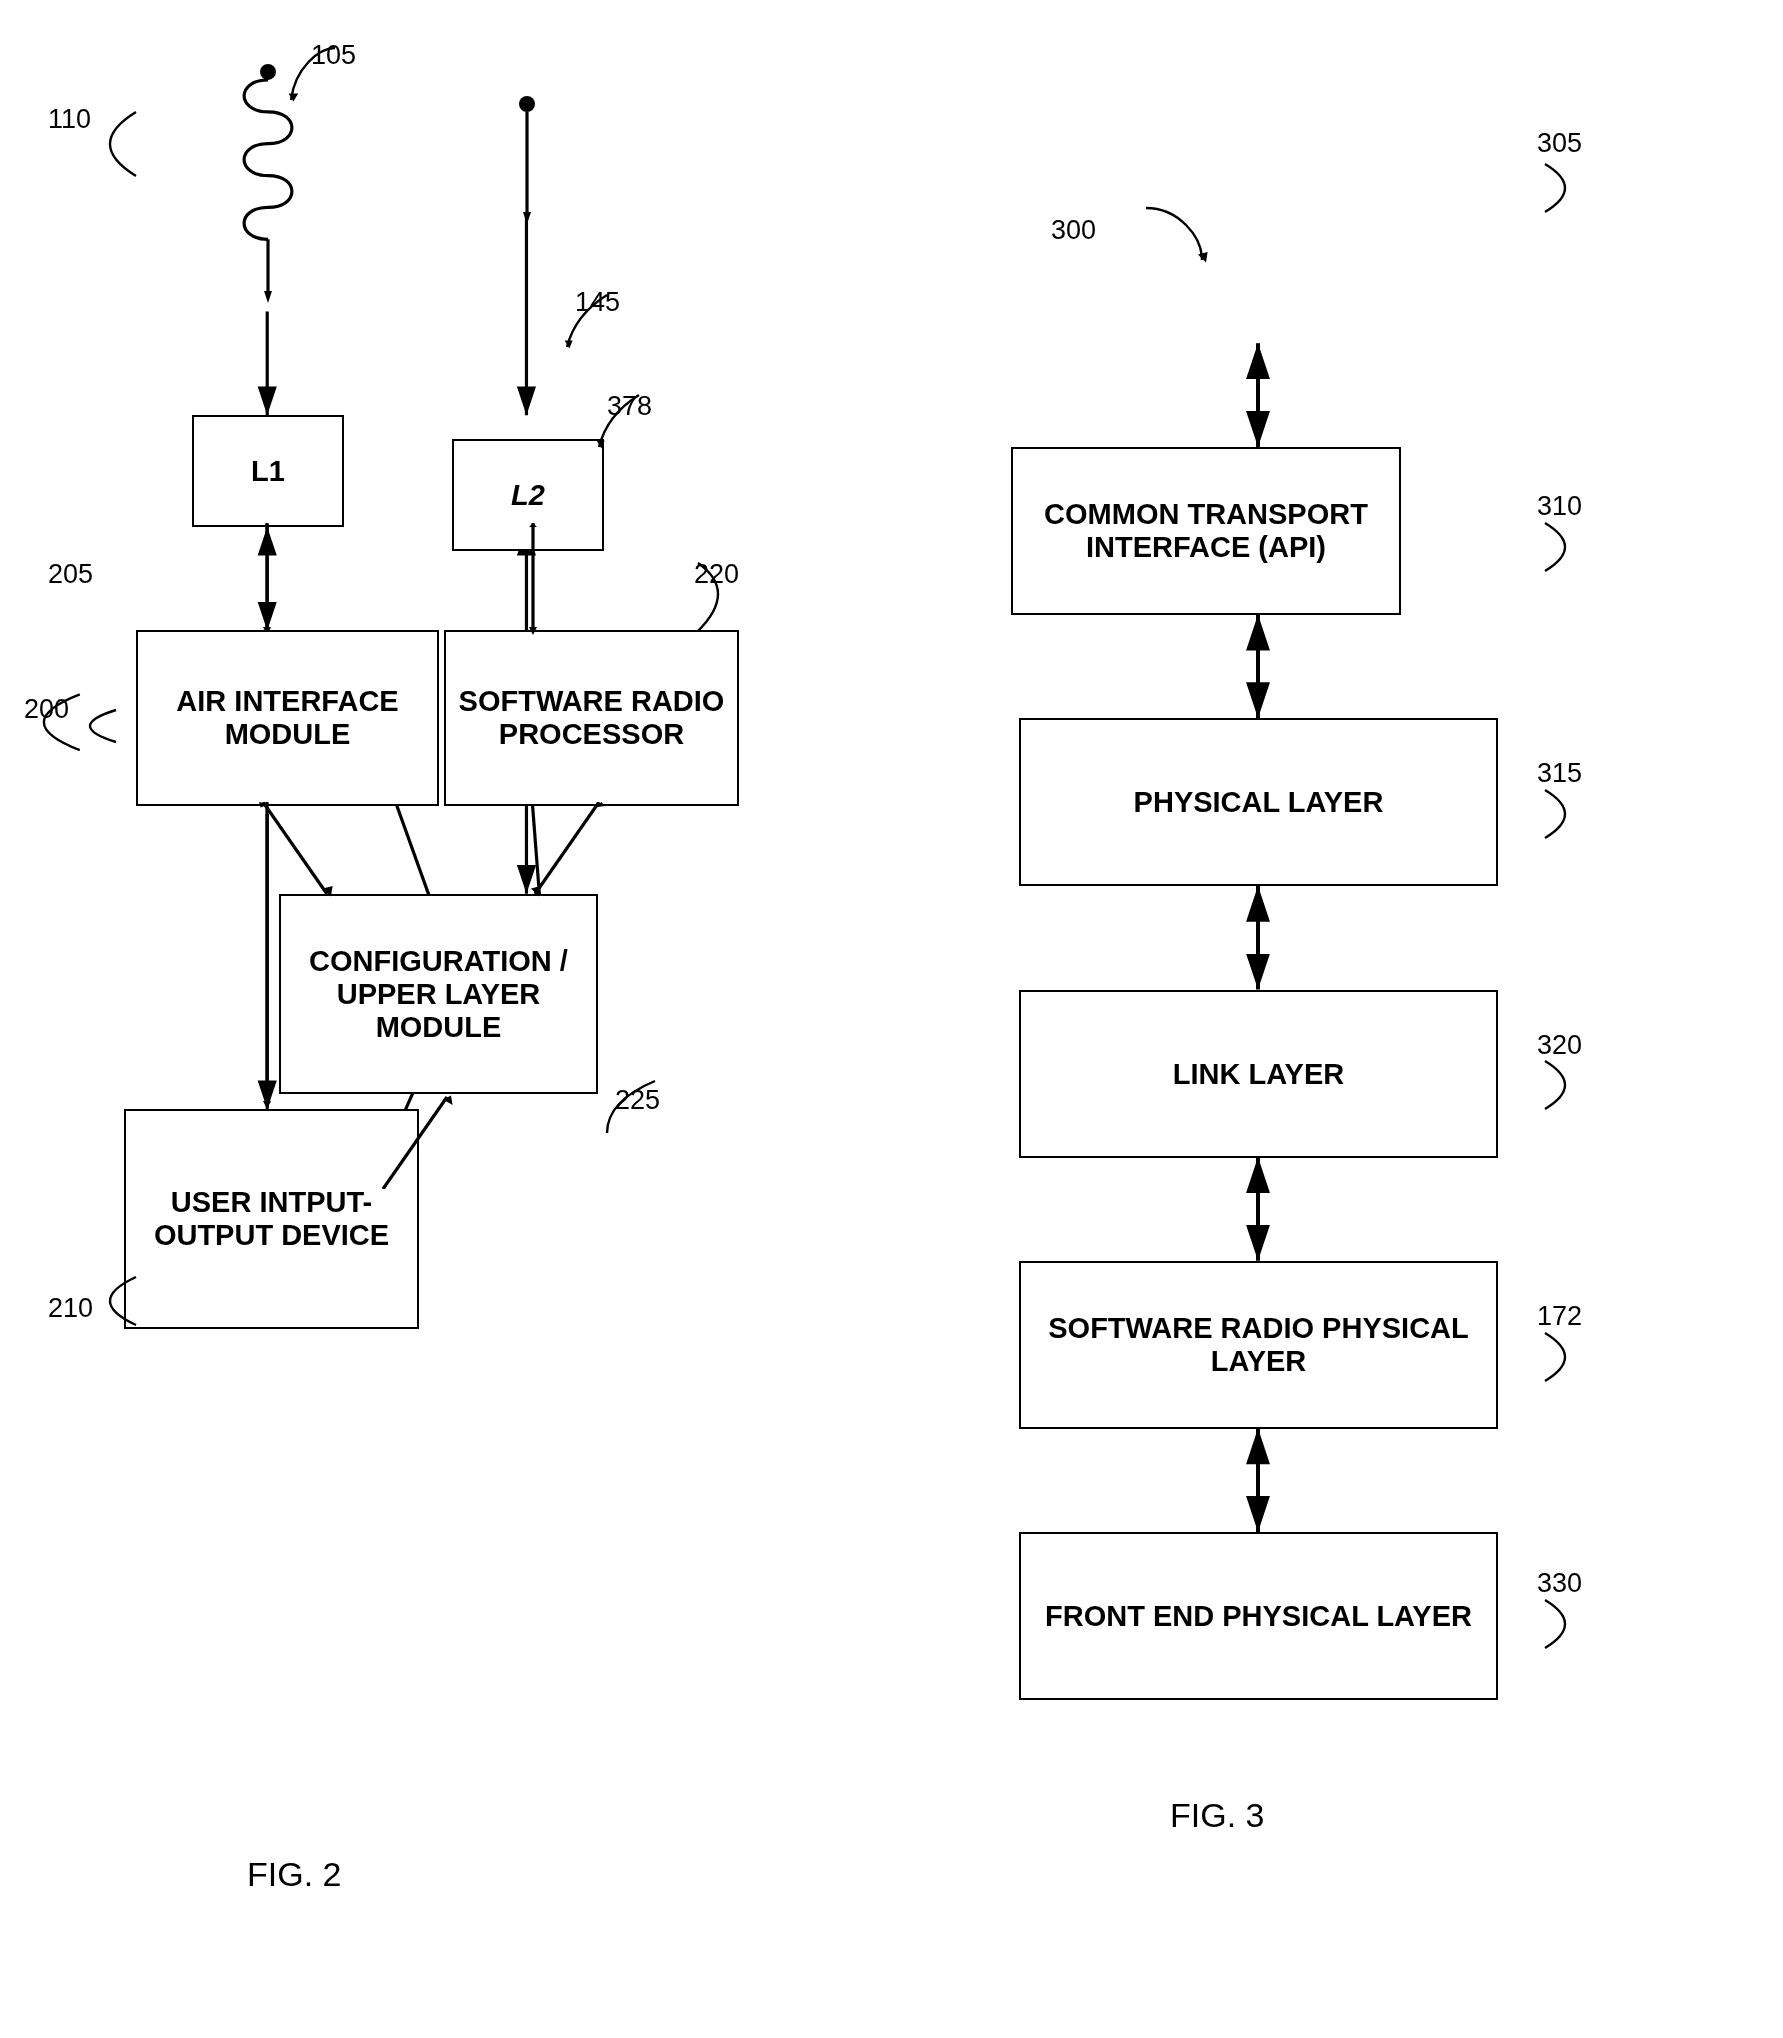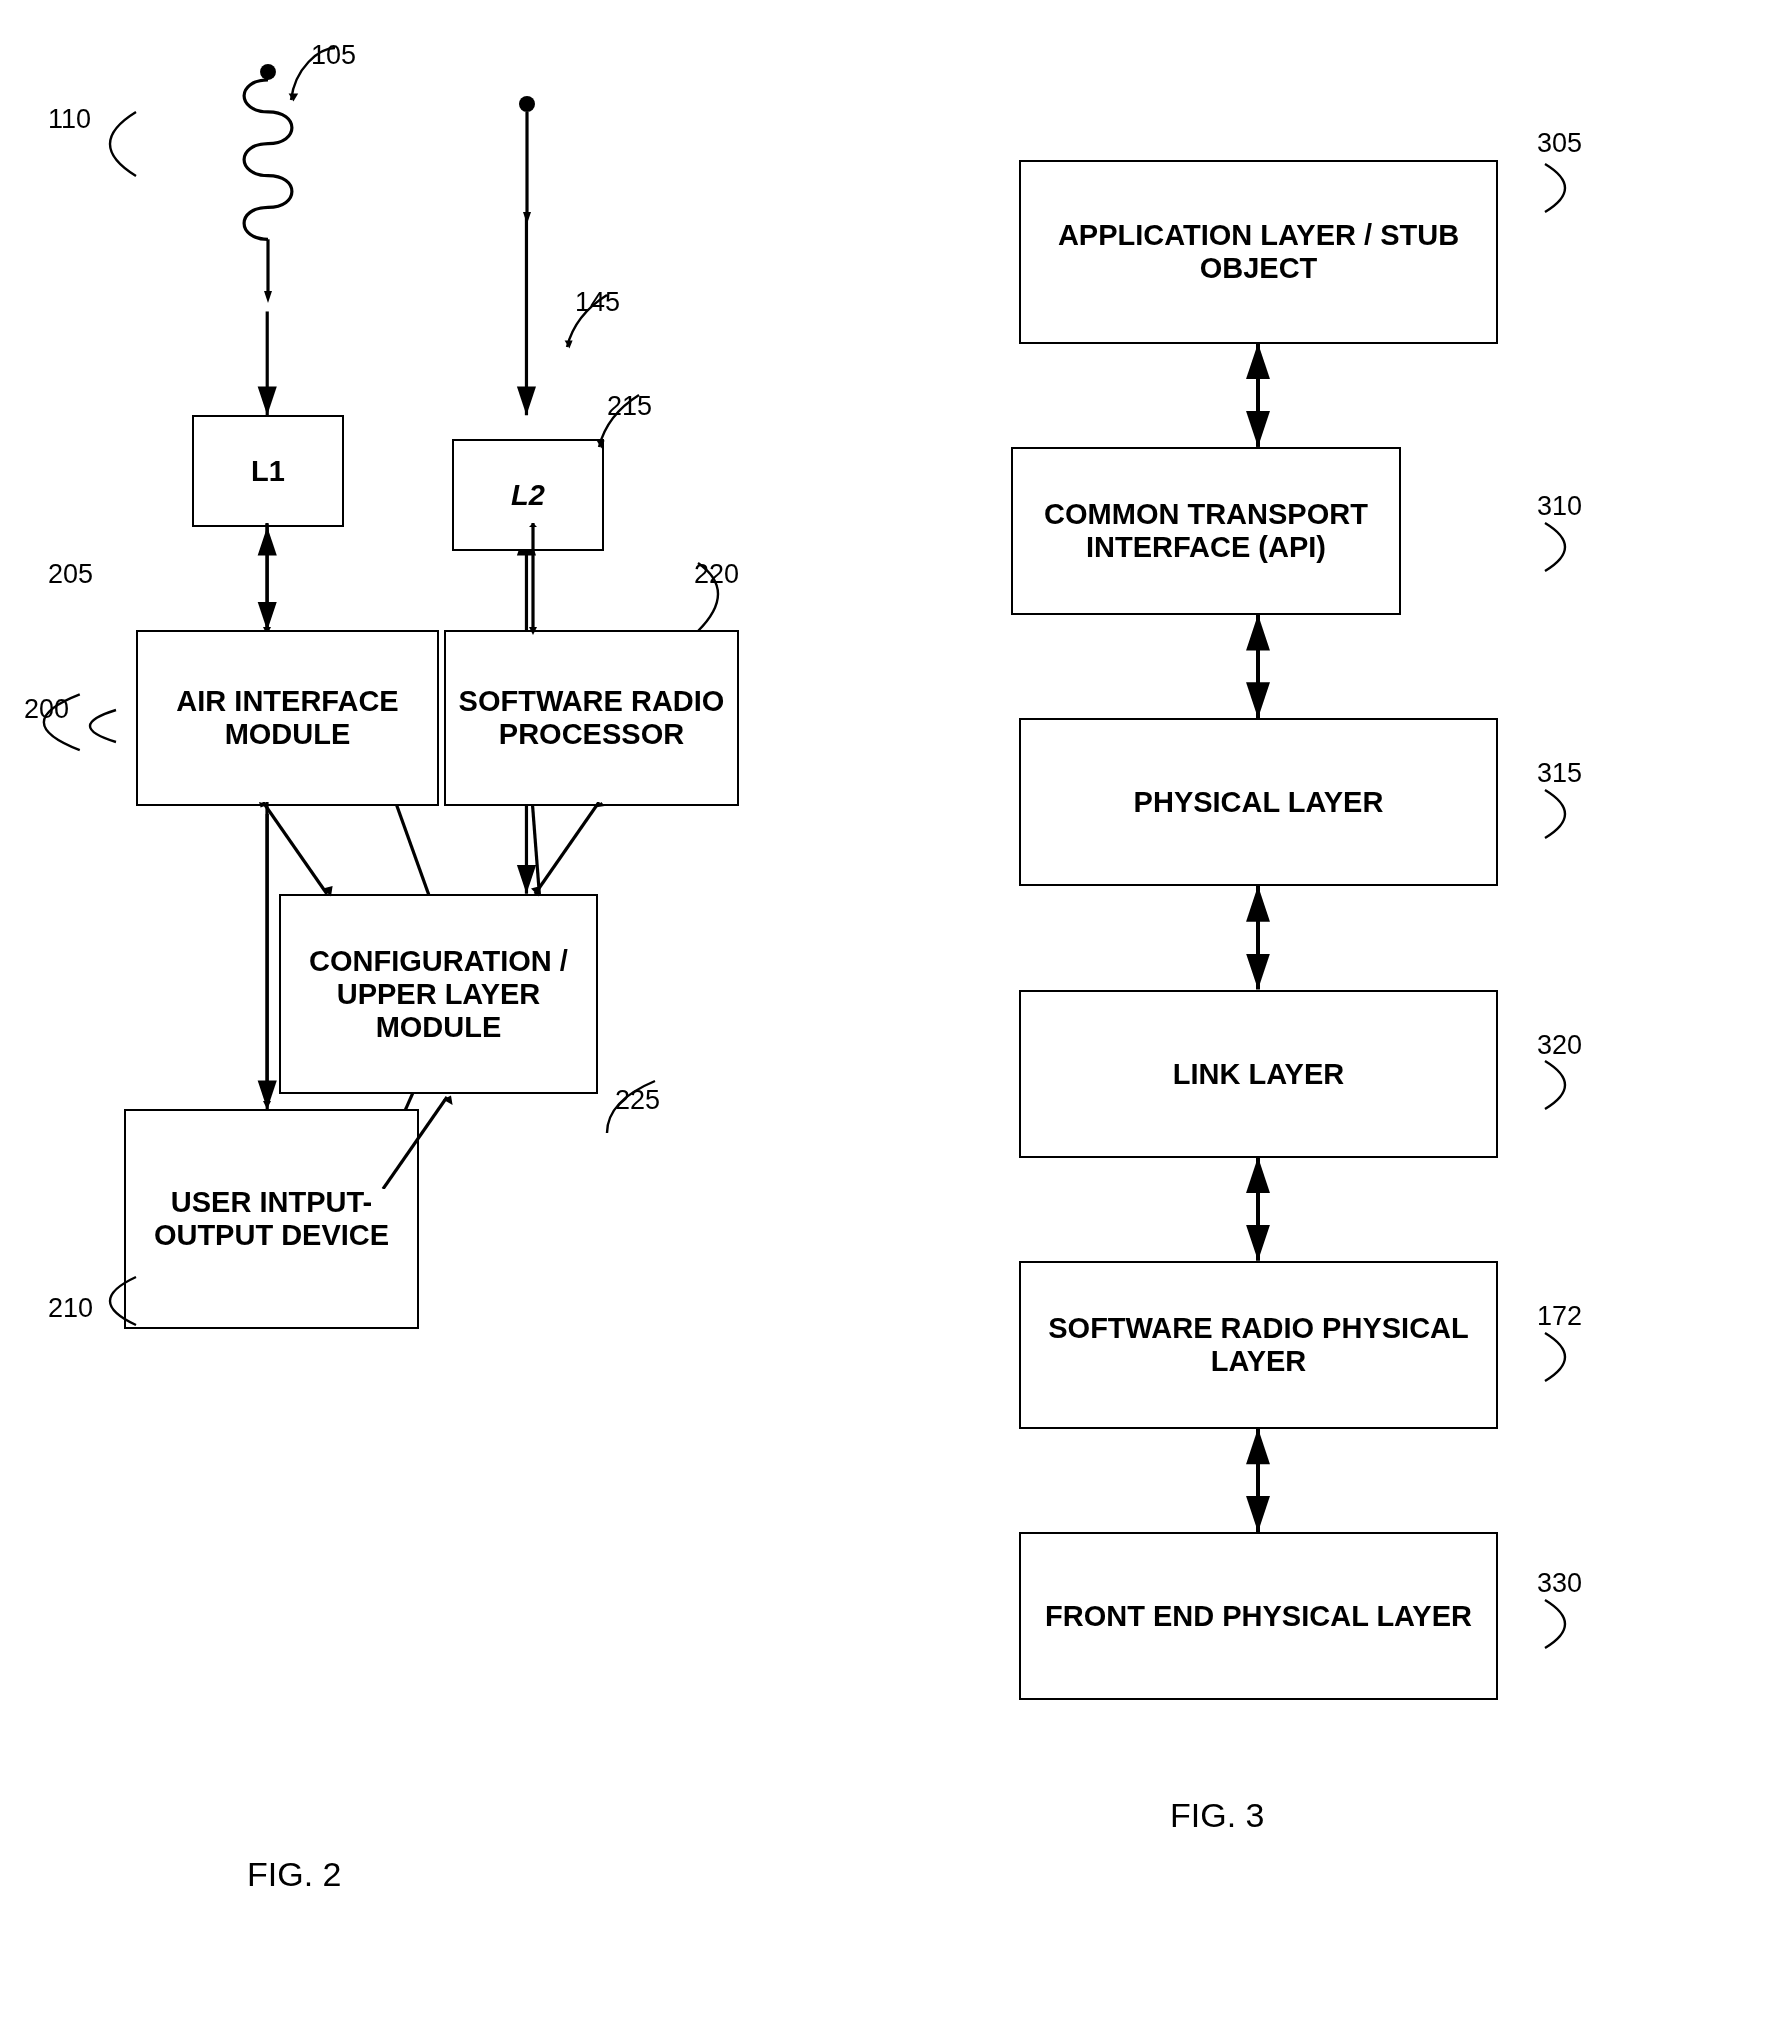--- a/index.html
+++ b/index.html
@@ -123,21 +123,21 @@
   <div class="box" style="top:439px; left:452px; width:152px; height:112px;font-style:italic;">
     <span>L2</span>
   </div>
 
   <div class="ref" style="top:287px; left:575px;">145</div>
   <svg style="position:absolute; top:291px; left:559px;" width="64" height="64" viewBox="0 0 80 80">
     <path d="M60,5 Q20,30 10,70" stroke="#000" stroke-width="3" fill="none"></path>
     <polygon points="7,62 13,72 17,62" fill="#000"></polygon>
   </svg>
 
-  <div class="ref" style="top:391px; left:607px;">215</div>
+  <div class="ref" style="top:391px; left:607px;">378</div>
   <svg style="position:absolute; top:391px; left:591px;" width="64" height="64" viewBox="0 0 80 80">
     <path d="M60,5 Q20,30 10,70" stroke="#000" stroke-width="3" fill="none"></path>
     <polygon points="7,62 13,72 17,62" fill="#000"></polygon>
   </svg>
 
   <svg style="position:absolute; top:523px; left:235px;" width="64" height="112" viewBox="0 0 80 140">
     <line x1="40" y1="0" x2="40" y2="130" stroke="#000" stroke-width="4"></line>
     <polygon points="35,5 45,5 40,0" fill="#000"></polygon>
     <polygon points="35,130 45,130 40,140" fill="#000"></polygon>
   </svg>
@@ -233,23 +233,20 @@
 
     <line x1="460" y1="1790" x2="460" y2="1920" stroke="#000" stroke-width="5" marker-start="url(#arr3up)" marker-end="url(#arr3)"></line>
   </svg>
 
   <div class="ref" style="top:215px; left:160px;">300</div>
   <svg style="position:absolute; top:204px; left:239px;" width="80" height="64" viewBox="0 0 100 80">
     <path d="M20,5 C60,5 90,40 90,70" stroke="#000" stroke-width="3" fill="none"></path>
     <polygon points="85,63 95,73 97,60" fill="#000"></polygon>
   </svg>
 
-  <div class="box" style="top:160px; left:128px; width:479px; height:184px;">
-    <span>APPLICATION LAYER / STUB OBJECT</span>
-  </div>
 
   <div class="ref" style="top:128px; left:646px;">305</div>
   <svg style="position:absolute; top:156px; left:638px;" width="64" height="64" viewBox="0 0 80 80">
     <path d="M20,10 Q70,40 20,70" stroke="#000" stroke-width="3" fill="none"></path>
   </svg>
 
   <div class="box" style="top:447px; left:120px; width:390px; height:168px;">
     <span>COMMON TRANSPORT INTERFACE (API)</span>
   </div>
 

